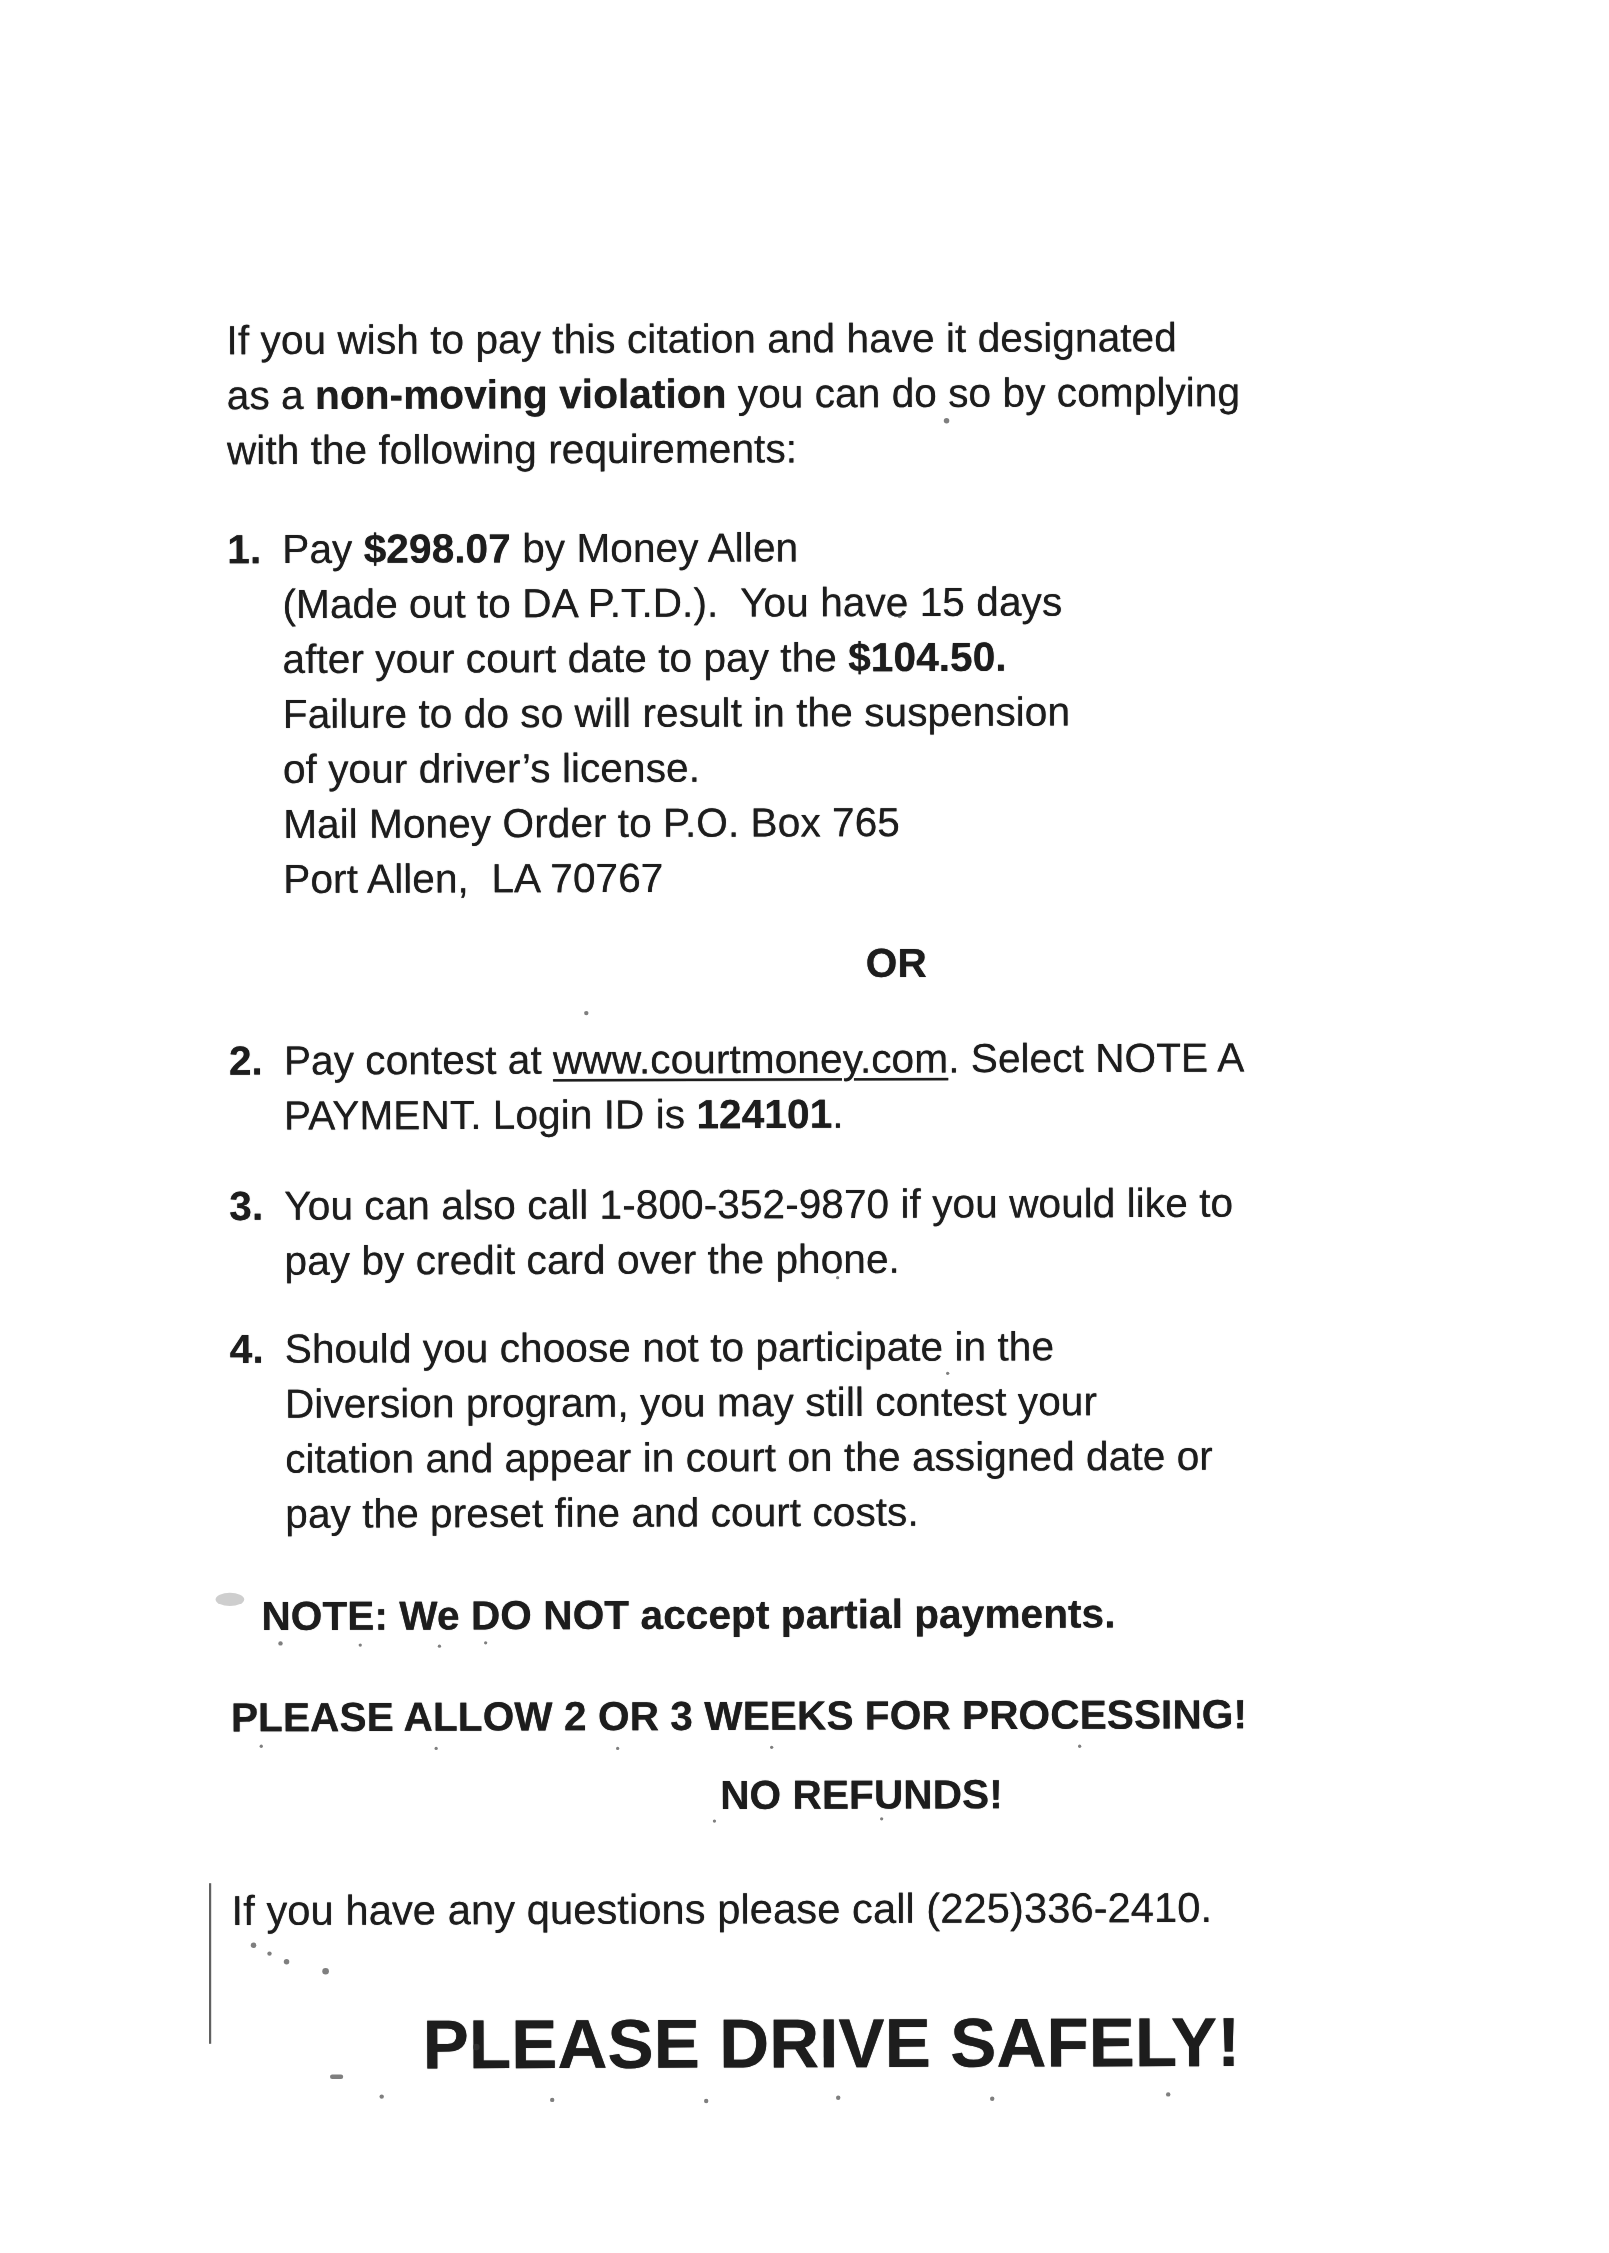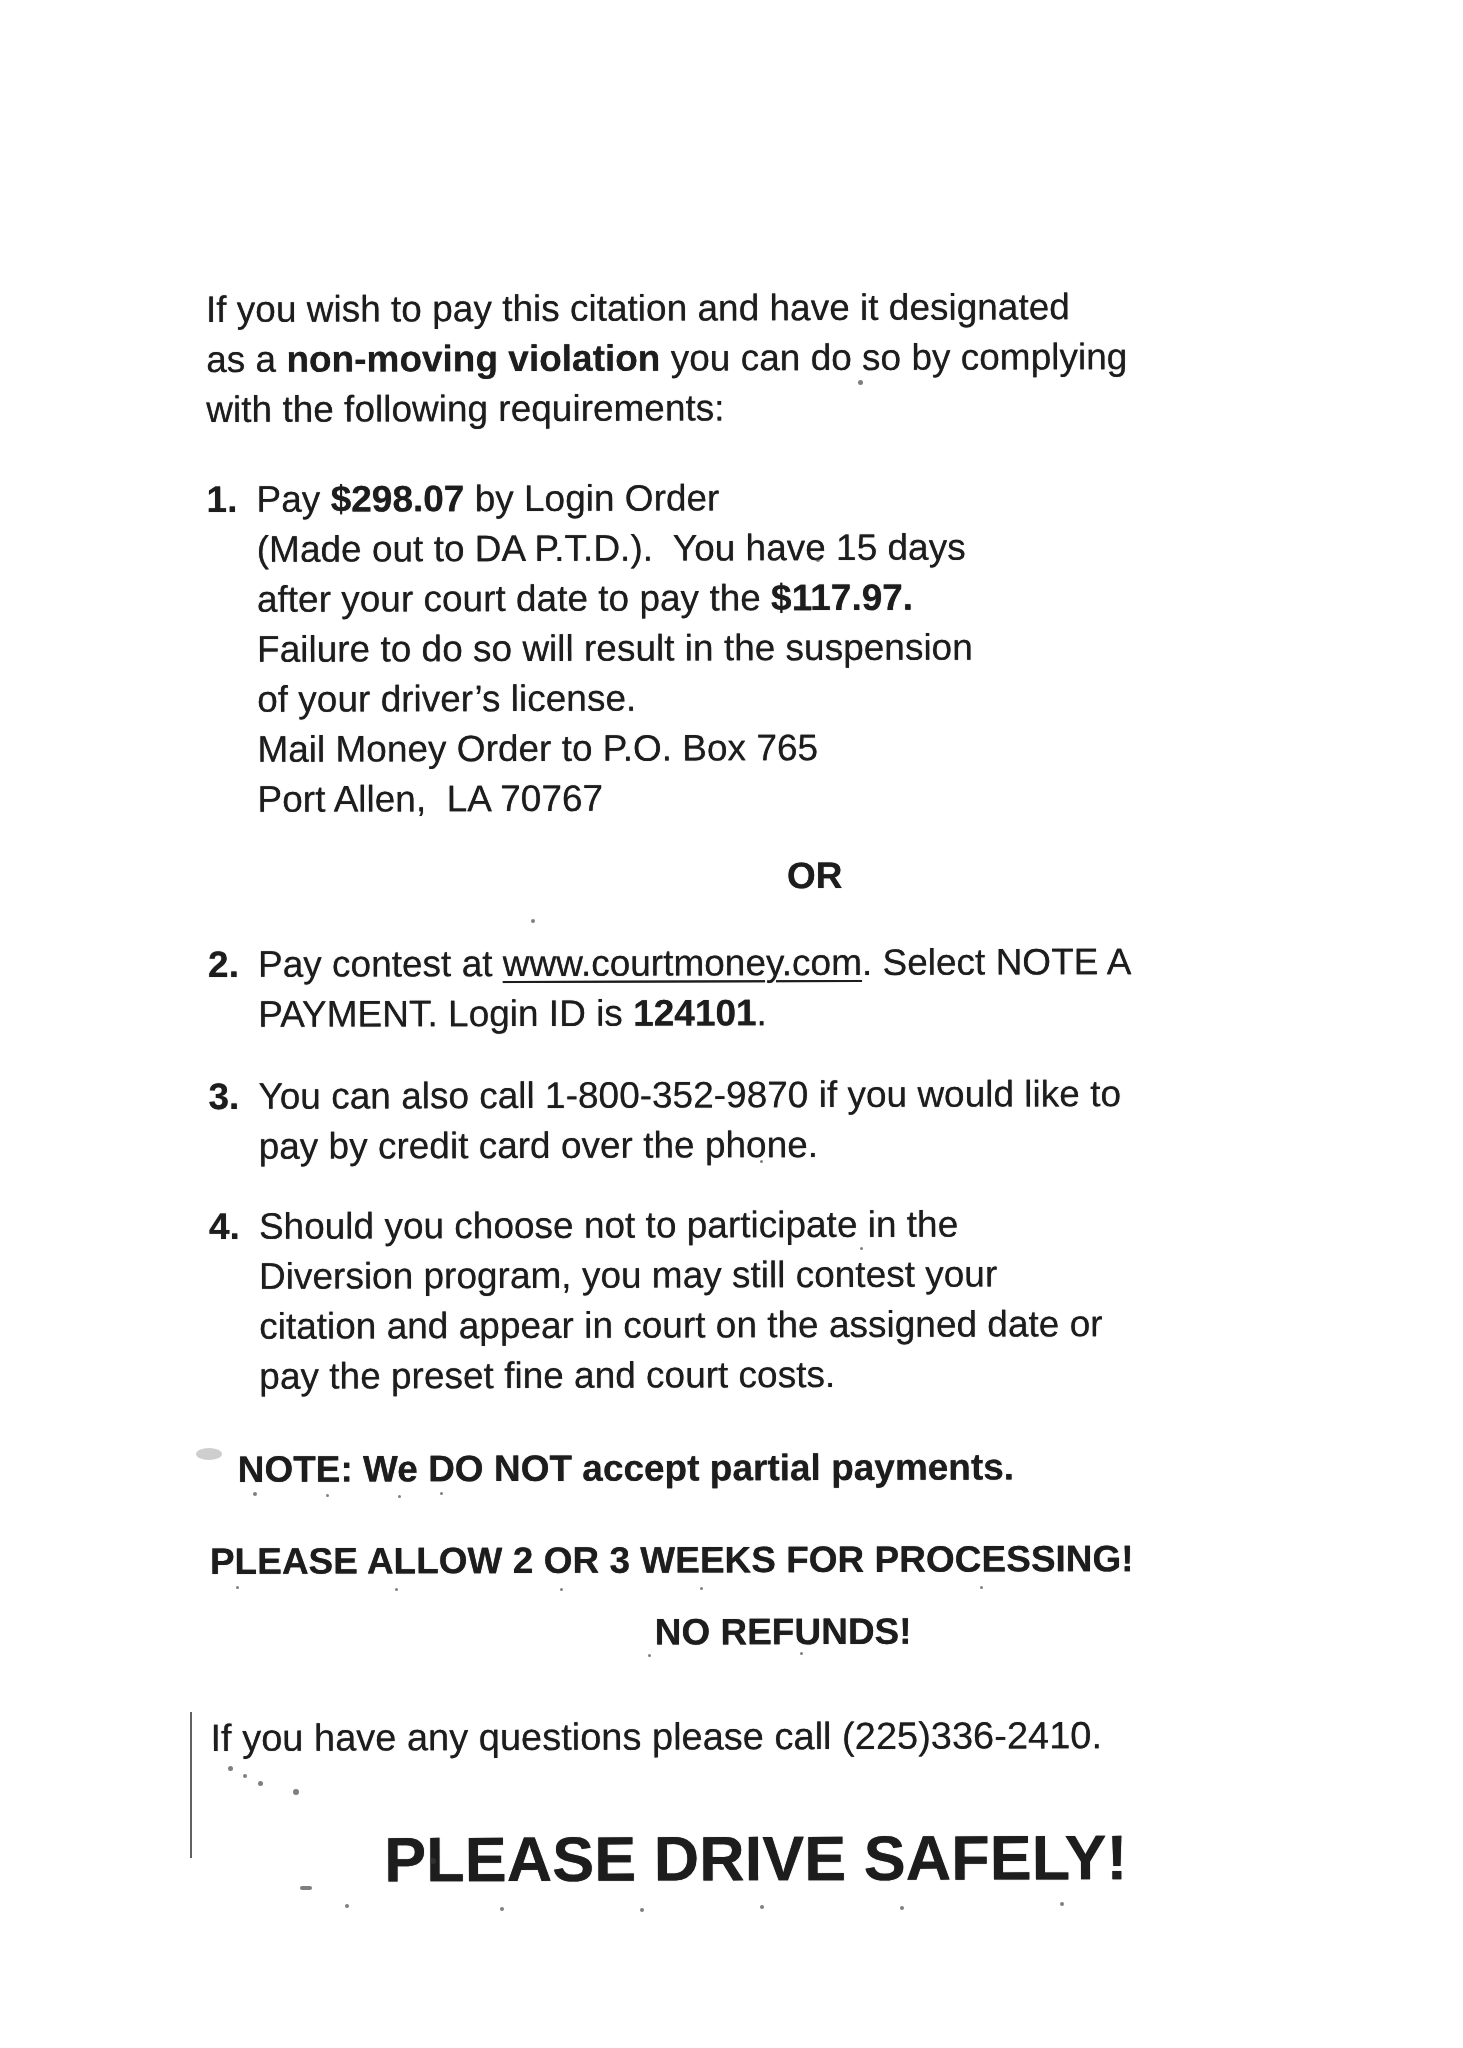--- a/index.html
+++ b/index.html
@@ -87,23 +87,23 @@
 
     <div class="para" id="intro">
       <span class="line">If you wish to pay this citation and have it designated</span>
       <span class="line"><span>as a </span><b>non-moving violation</b><span> you can do so by complying</span></span>
       <span class="line">with the following requirements:</span>
     </div>
 
     <div class="list-item" id="item1">
       <span class="num">1.</span>
       <div class="item-body">
-        <span class="line"><span>Pay </span><b>$298.07</b><span> by Login Order</span></span>
+        <span class="line"><span>Pay </span><b>$298.07</b><span> by Money Allen</span></span>
         <span class="line">(Made out to DA P.T.D.).  You have 15 days</span>
-        <span class="line"><span>after your court date to pay the </span><b>$117.97.</b></span>
+        <span class="line"><span>after your court date to pay the </span><b>$104.50.</b></span>
         <span class="line">Failure to do so will result in the suspension</span>
         <span class="line">of your driver’s license.</span>
         <span class="line">Mail Money Order to P.O. Box 765</span>
         <span class="line">Port Allen,  LA 70767</span>
       </div>
     </div>
 
     <div id="or-divider">OR</div>
 
     <div class="list-item" id="item2">

